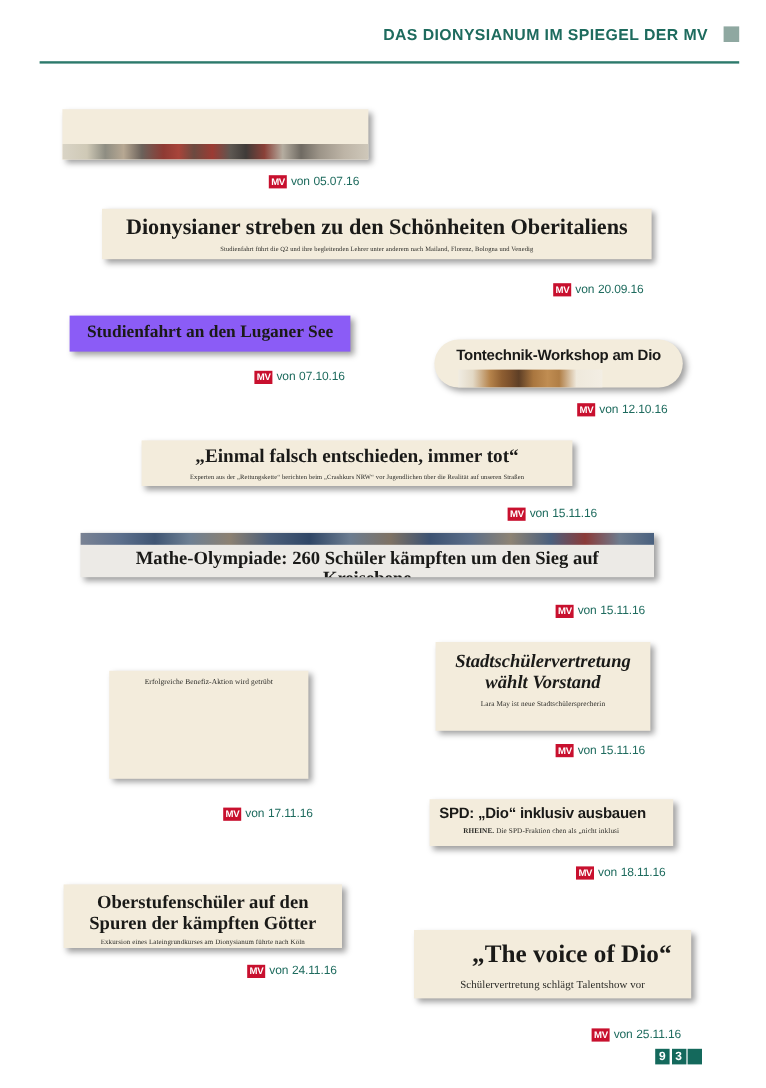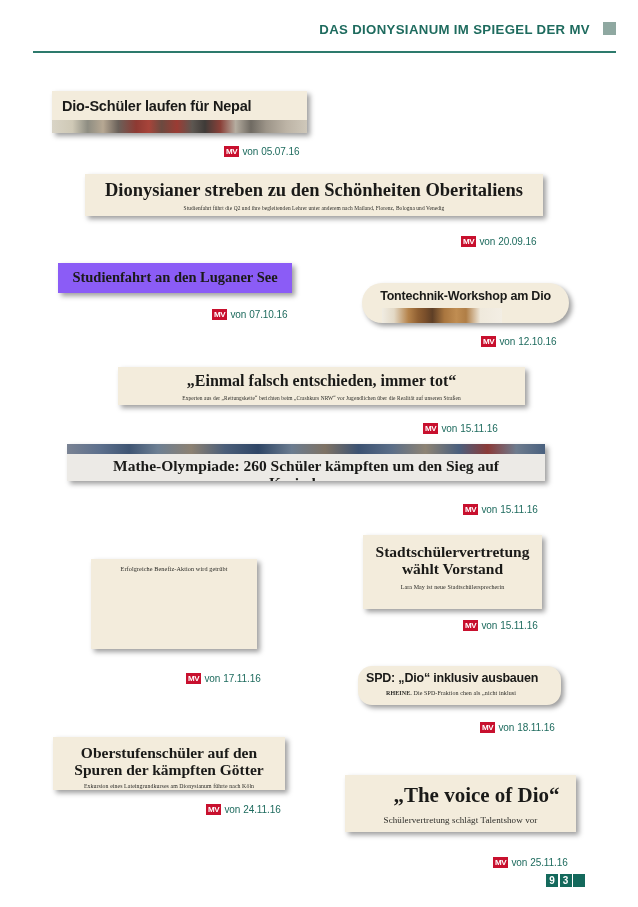--- a/index.html
+++ b/index.html
@@ -172,21 +172,20 @@
 </head>
 <body>
 
 <div class="page-header">
   <div class="header-title">DAS DIONYSIANUM IM SPIEGEL DER MV</div>
   <div class="header-square"></div>
   <div class="header-rule"></div>
 </div>
 
 <div class="clip cream" style="left:52px; top:91px; width:255px; height:42px;">
-  <div class="clip-head sans" style="font-size:14.5px; padding-top:7px; text-align:left; padding-left:10px;">Dio-Schüler laufen für Nepal</div>
   <div class="photo-strip photo-a" style="bottom:0; height:13px;"></div>
 </div>
 <div class="credit" style="left:224px; top:146px;">
   <span class="mv-logo">MV</span>
   <span class="credit-text">von</span>
   <span class="credit-text" style="margin-left:3px;">05.07.16</span>
 </div>
 
 <div class="clip cream" style="left:85px; top:174px; width:458px; height:42px;">
   <div class="clip-head" style="font-size:18.5px; padding-top:6px;">Dionysianer streben zu den Schönheiten Oberitaliens</div>
@@ -210,60 +209,60 @@
 <div class="clip cream" style="left:362px; top:283px; width:207px; height:40px;border-radius:20px;">
   <div class="clip-head sans" style="font-size:12.5px; padding-top:6px;">Tontechnik-Workshop am Dio</div>
   <div class="photo-strip photo-b" style="bottom:0; height:15px; left:20px; width:120px;"></div>
 </div>
 <div class="credit" style="left:481px; top:336px;">
   <span class="mv-logo">MV</span>
   <span class="credit-text">von</span>
   <span class="credit-text" style="margin-left:3px;">12.10.16</span>
 </div>
 
-<div class="clip cream" style="left:118px; top:367px; width:407px; height:38px;">
+<div class="clip cream" style="left:118px; top:367px; width:359px; height:38px;">
   <div class="clip-head" style="font-size:16px; padding-top:5px;">„Einmal falsch entschieden, immer tot“</div>
   <div class="clip-sub" style="margin-top:5px;">Experten aus der „Rettungskette“ berichten beim „Crashkurs NRW“ vor Jugendlichen über die Realität auf unseren Straßen</div>
 </div>
 <div class="credit" style="left:423px; top:423px;">
   <span class="mv-logo">MV</span>
   <span class="credit-text">von</span>
   <span class="credit-text" style="margin-left:3px;">15.11.16</span>
 </div>
 
 <div class="clip gray" style="left:67px; top:444px; width:478px; height:37px;">
   <div class="photo-strip photo-c" style="top:0; height:10px;"></div>
   <div class="clip-head" style="font-size:15.5px; padding-top:13px;">Mathe-Olympiade: 260 Schüler kämpften um den Sieg auf Kreisebene</div>
 </div>
 <div class="credit" style="left:463px; top:504px;">
   <span class="mv-logo">MV</span>
   <span class="credit-text">von</span>
   <span class="credit-text" style="margin-left:3px;">15.11.16</span>
 </div>
 
 <div class="clip cream" style="left:363px; top:535px; width:179px; height:74px;">
-  <div class="clip-head" style="font-size:15.5px; padding-top:8px;">Stadtschülervertretung wählt Vorstand</div>
+  <div class="clip-head" style="font-size:15.5px; padding-top:8px;font-style:italic;">Stadtschülervertretung wählt Vorstand</div>
   <div class="clip-sub wrapok" style="margin-top:6px; font-size:6px;">Lara May ist neue Stadtschülersprecherin</div>
 </div>
 <div class="credit" style="left:463px; top:620px;">
   <span class="mv-logo">MV</span>
   <span class="credit-text">von</span>
   <span class="credit-text" style="margin-left:3px;">15.11.16</span>
 </div>
 
 <div class="clip cream" style="left:91px; top:559px; width:166px; height:90px;">
   <div class="clip-sub" style="margin-top:6px; font-size:6.2px;">Erfolgreiche Benefiz-Aktion wird getrübt</div>
 </div>
 <div class="credit" style="left:186px; top:673px;">
   <span class="mv-logo">MV</span>
   <span class="credit-text">von</span>
   <span class="credit-text" style="margin-left:3px;">17.11.16</span>
 </div>
 
-<div class="clip cream" style="left:358px; top:666px; width:203px; height:39px;border-radius:14px;">
+<div class="clip cream" style="left:358px; top:666px; width:203px; height:39px;">
   <div class="clip-head sans" style="font-size:12.5px; padding-top:5px; text-align:left; padding-left:8px;">SPD: „Dio“ inklusiv ausbauen</div>
   <div class="clip-sub" style="margin-top:5px; font-size:6px; text-align:left; padding-left:28px;">
     <b>RHEINE.</b>
     <span>Die SPD-Fraktion          chen als „nicht inklusi</span>
   </div>
 </div>
 <div class="credit" style="left:480px; top:722px;">
   <span class="mv-logo">MV</span>
   <span class="credit-text">von</span>
   <span class="credit-text" style="margin-left:3px;">18.11.16</span>

